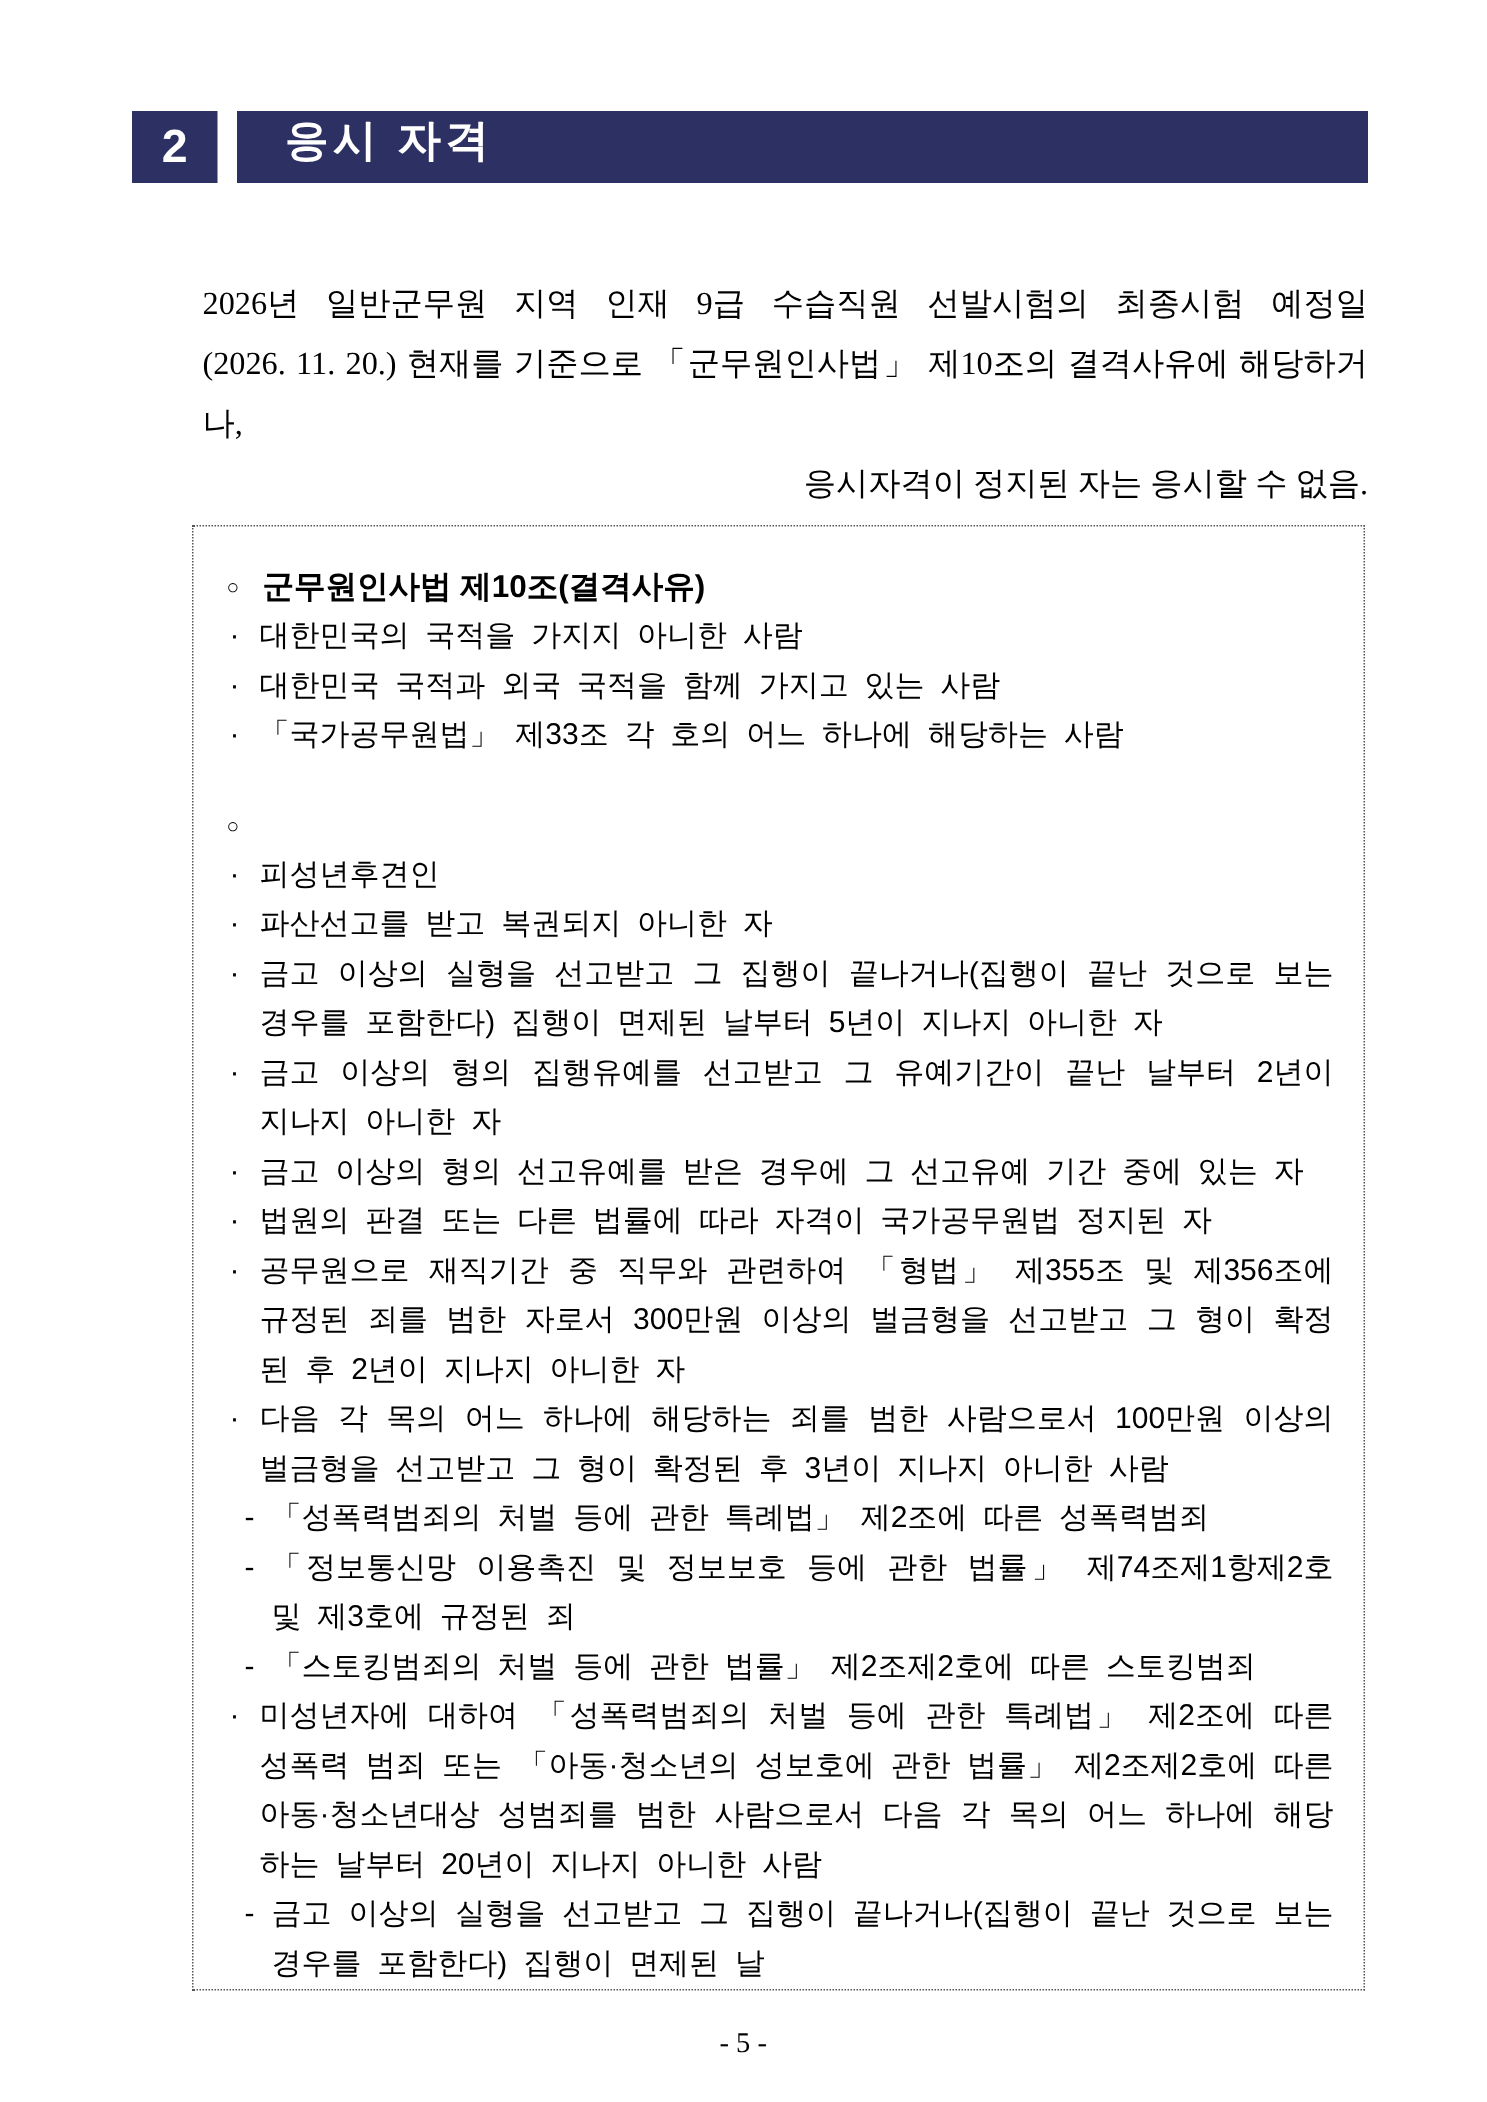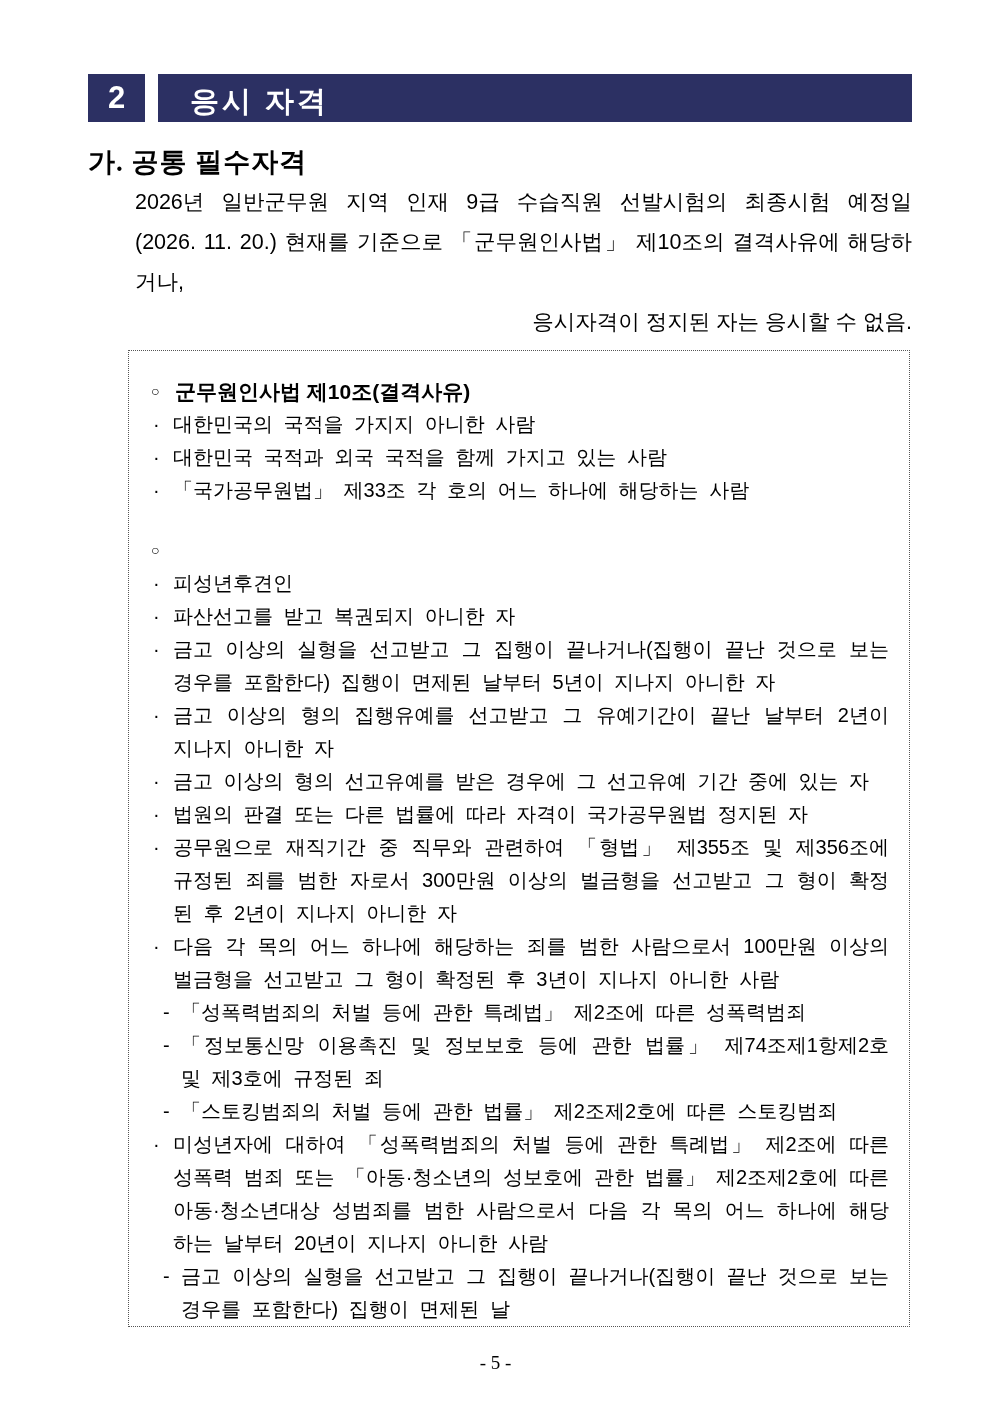--- a/index.html
+++ b/index.html
@@ -25,39 +25,39 @@
     color: #ffffff;
     font-size: 31px; font-weight: bold;
     display: flex; align-items: center; justify-content: center;
   }
   .title-bar {
     flex: 1; height: 48px;
     background: #2c3063;
     color: #ffffff;
     font-size: 29px; font-weight: bold;
     letter-spacing: 3px;
-    display: flex; align-items: flex-end;
+    display: flex; align-items: flex-start;
     padding-left: 32px;
     box-sizing: border-box;
   }
 
   
   .subheading {
     position: absolute; top: 144px; left: 88px;
     font-family: "Liberation Serif", serif;
     font-size: 27px; font-weight: bold;
     letter-spacing: 1px;
     color: #000000;
   }
 
   
   .intro {
     position: absolute; top: 182px; left: 135px;
     width: 777px;
-    font-family: Liberation Sans, sans-serif;
+    font-family: Liberation Serif, serif;
     font-size: 21.5px;
     color: #000000;
   }
   .intro .jline {
     line-height: 40px;
     text-align: justify;
     text-align-last: justify;
   }
   .intro .lline { line-height: 40px; text-align: right; }
 
@@ -106,21 +106,20 @@
 
   <div class="header-row">
     <div class="num-box">
       <span>2</span>
     </div>
     <div class="title-bar">
       <span>응시 자격</span>
     </div>
   </div>
 
-  <div class="subheading">가. 공통 필수자격</div>
 
   <div class="intro">
     <div class="jline">2026년 일반군무원 지역 인재 9급 수습직원 선발시험의 최종시험 예정일</div>
     <div class="jline">(2026. 11. 20.) 현재를 기준으로 「군무원인사법」 제10조의 결격사유에 해당하거나,</div>
     <div class="lline">응시자격이 정지된 자는 응시할 수 없음.</div>
   </div>
 
   <div class="law-box">
 
     <div class="law-section">

